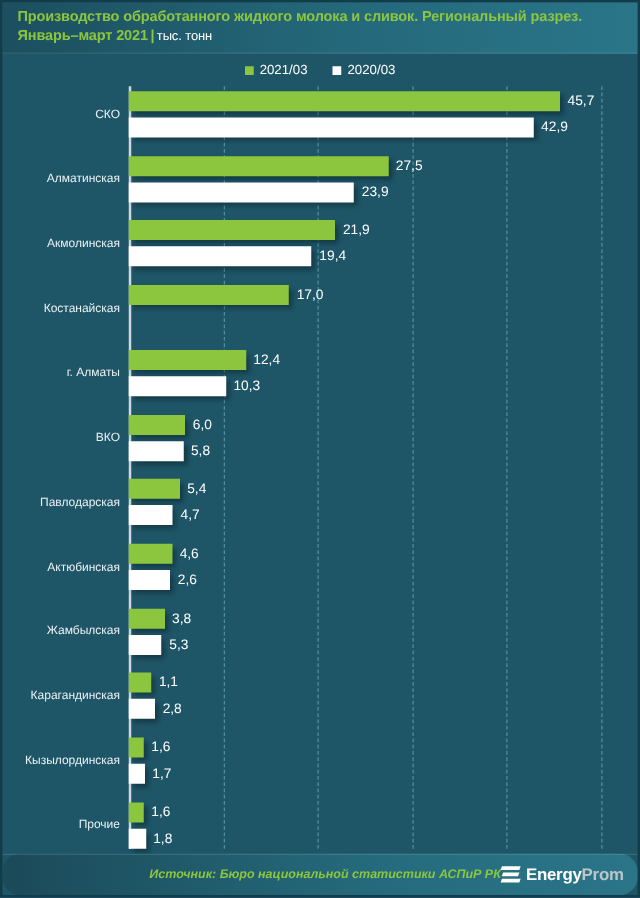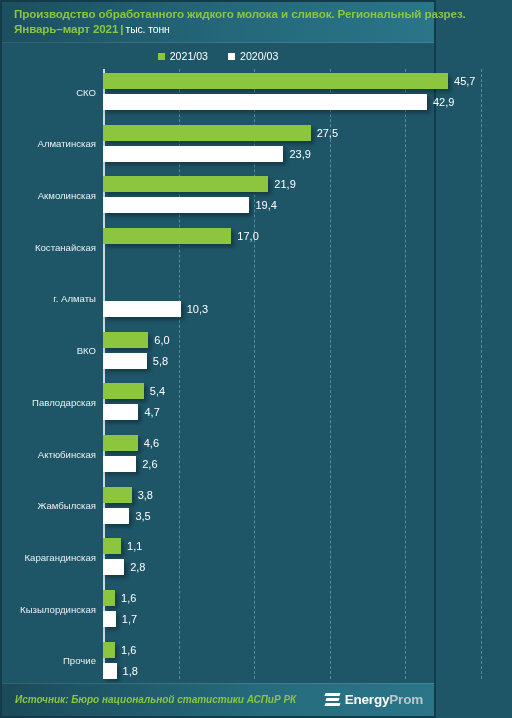--- a/index.html
+++ b/index.html
@@ -5,21 +5,21 @@
 <style>
   html,body{margin:0;padding:0;}
   body{
     width:512px;height:718px;
     background:#1e5668;
     font-family:"Liberation Sans","DejaVu Sans",sans-serif;
     overflow:hidden;
     position:relative;
   }
   .page{
-    width:436px;height:718px;
+    width:512px;height:718px;
     display:flex;flex-direction:column;
     background:#1e5668;
     position:relative;
     box-sizing:border-box;
     border:2px solid #123c49;
   }
 
   
   .header{
     height:41px;
@@ -111,23 +111,24 @@
   .bar.white{background:#ffffff;}
   .val{
     color:#ffffff;font-size:11px;
     margin-left:6px;white-space:nowrap;
   }
 
   
   .footer{
     flex:0 0 33px;height:33px;
     background:linear-gradient(90deg,#1b4a59 0%,#256b7d 60%,#2b7588 100%);
-    display:flex;align-items:center;justify-content:space-between;
+    display:flex;align-items:center;justify-content:flex-end;
     padding:0 11px 0 13px;box-sizing:border-box;
     position:relative;
+    border-radius:14px;
   }
   .footer:before{
     content:"";position:absolute;left:0;right:0;top:0;height:1px;
     background:rgba(255,255,255,.12);
   }
   .source{
     color:#8cc63f;font-size:10px;font-style:italic;font-weight:bold;
     white-space:nowrap;
   }
   .logo{display:flex;align-items:center;gap:5px;}
@@ -212,20 +213,24 @@
         </div>
         <div class="group">
           <div class="cat-label">Костанайская</div>
           <div class="barline top">
             <div class="bar green" style="width: 128.35px;"></div>
             <span class="val">17,0</span>
           </div>
         </div>
         <div class="group">
           <div class="cat-label">г. Алматы</div>
+          <div class="barline top">
+            <div class="bar green" style="width: 93.62px;"></div>
+            <span class="val">12,4</span>
+          </div>
           <div class="barline bottom">
             <div class="bar white" style="width: 77.765px;"></div>
             <span class="val">10,3</span>
           </div>
         </div>
         <div class="group">
           <div class="cat-label">ВКО</div>
           <div class="barline top">
             <div class="bar green" style="width: 45.3px;"></div>
             <span class="val">6,0</span>
@@ -258,21 +263,21 @@
           </div>
         </div>
         <div class="group">
           <div class="cat-label">Жамбылская</div>
           <div class="barline top">
             <div class="bar green" style="width: 28.69px;"></div>
             <span class="val">3,8</span>
           </div>
           <div class="barline bottom">
             <div class="bar white" style="width: 26.425px;"></div>
-            <span class="val">3,5</span>
+            <span class="val">5,3</span>
           </div>
         </div>
         <div class="group">
           <div class="cat-label">Карагандинская</div>
           <div class="barline top">
             <div class="bar green" style="width: 18.12px;"></div>
             <span class="val">1,1</span>
           </div>
           <div class="barline bottom">
             <div class="bar white" style="width: 21.14px;"></div>

